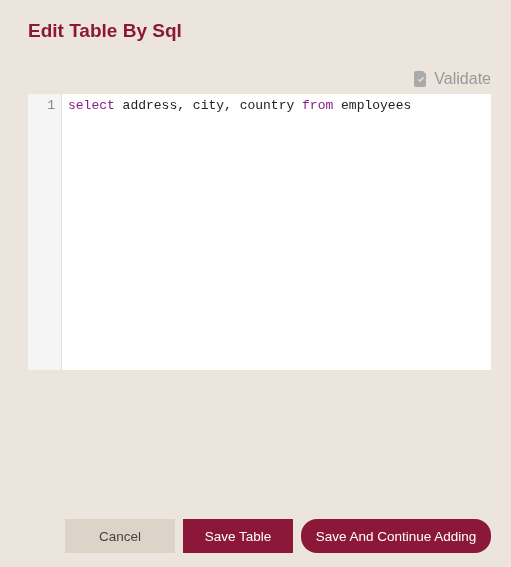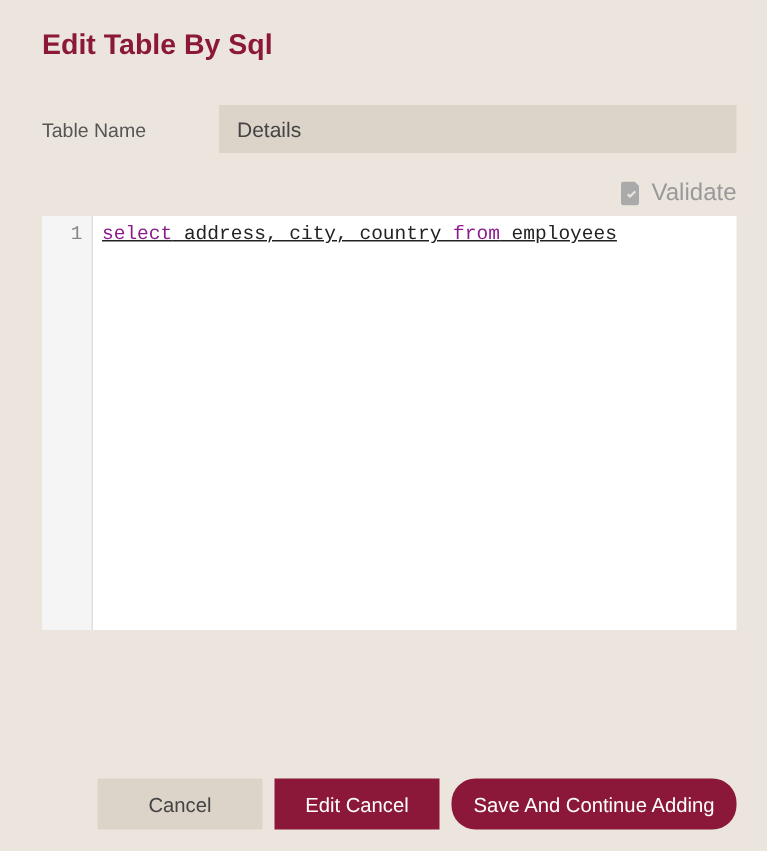--- a/index.html
+++ b/index.html
@@ -61,21 +61,20 @@
     font-size: 13px;
     user-select: none;
   }
   .code {
     flex: 1;
     padding: 4px 6px 0 6px;
     font-family: Consolas, "Courier New", monospace;
     font-size: 13px;
     color: #222;
     white-space: pre;
-    text-decoration: underline;
   }
   .kw { color: #8b1a8b; }
   .footer {
     position: absolute;
     left: 0; right: 0; bottom: 0;
     padding: 12px 20px 14px 20px;
     display: flex;
     justify-content: flex-end;
     gap: 8px;
   }
@@ -90,24 +89,20 @@
   .btn-primary { background: #8b1838; color: #fff; }
   .btn-primary.wide { min-width: 190px; border-radius: 16px; }
   .btn-primary.mid { min-width: 110px; }
 </style>
 </head>
 <body>
 
 <div class="container">
   <div class="title">Edit Table By Sql</div>
 
-  <div class="row">
-    <div class="lbl">Table Name</div>
-    <input class="input" type="text" value="Details" style="">
-  </div>
 
   <div class="validate-row">
     <span class="icon">
       <svg width="14" height="16" viewBox="0 0 14 16" fill="#aaa">
           <path d="M2 0h7l3 3v11a2 2 0 0 1-2 2H2a2 2 0 0 1-2-2V2a2 2 0 0 1 2-2z"></path>
           <path fill="#ece5dd" d="M4 9l2 2 4-4-1-1-3 3-1-1z"></path>
         </svg>
     </span>
     <span style="cursor:pointer;">Validate</span>
   </div>
@@ -115,15 +110,15 @@
   <div class="editor">
     <div class="gutter">
       <div>1</div>
     </div>
     <div class="code"><span class="kw">select</span><span> address, city, country </span><span class="kw">from</span><span> employees</span></div>
   </div>
 </div>
 
 <div class="footer">
   <button class="btn btn-cancel">Cancel</button>
-  <button class="btn btn-primary mid">Edit Cancel</button>
+  <button class="btn btn-primary mid">Save Table</button>
   <button class="btn btn-primary wide">Save And Continue Adding</button>
 </div>
 
 </body></html>

